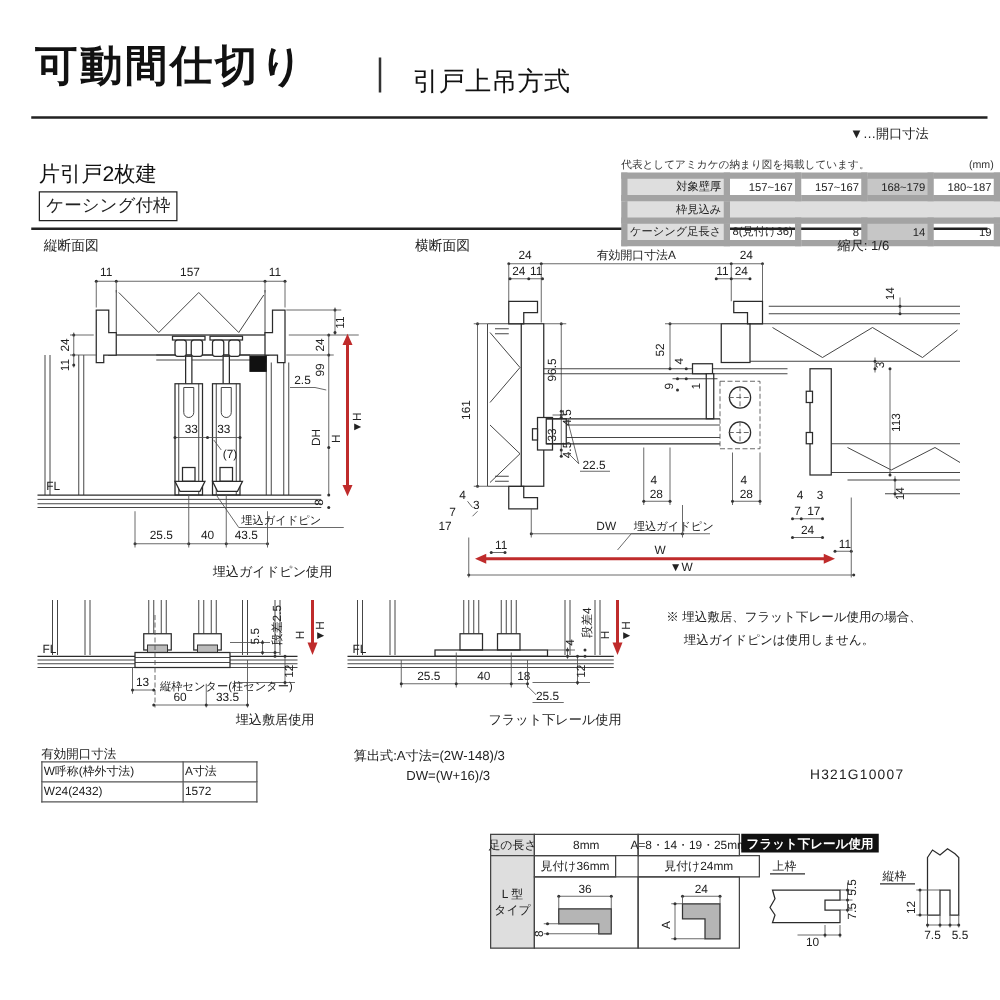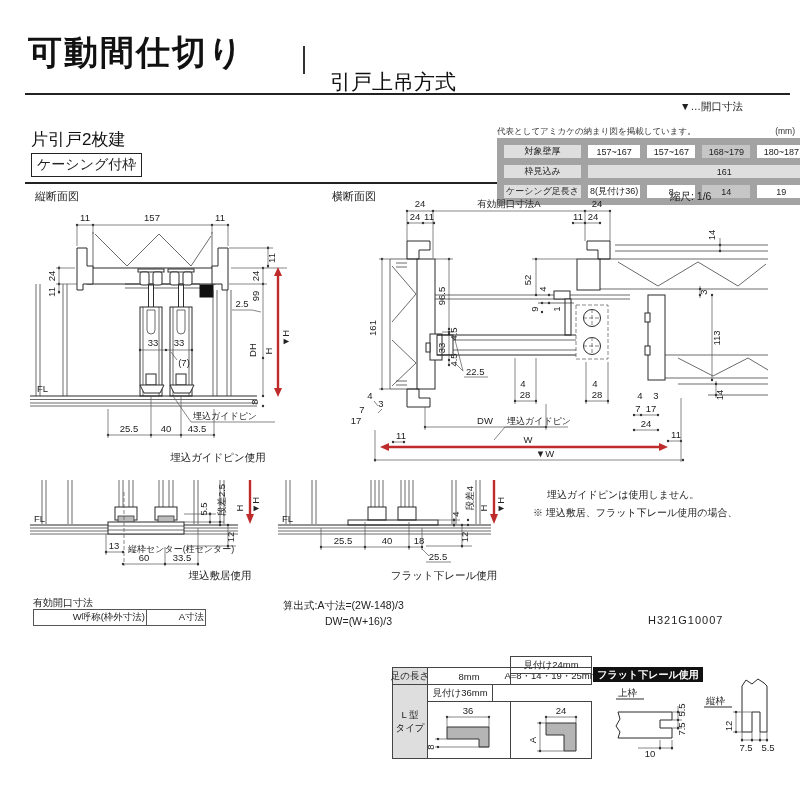--- a/index.html
+++ b/index.html
@@ -7,26 +7,26 @@
   .abs{position:absolute}
   .title{font-size:34px;font-weight:bold;letter-spacing:2px;color:#111}
   .subtitle{font-size:21px;color:#111}
   .vbar{width:2px;height:28px;background:#333}
   .rule{background:#222}
   .legend{font-size:10.5px;}
   .prod{font-size:17px;color:#111}
   .frame-box{font-size:14px;border:1.5px solid #222;padding:2px 5px;display:inline-block}
   .note-sm{font-size:8.5px;color:#333}
   table.spec{border-collapse:collapse;font-size:9px}
-  table.spec td{border:7px solid #a3a3a3;text-align:center;padding:0 2px;height:12px;min-width:44px;white-space:nowrap}
+  table.spec td{border:5px solid #a3a3a3;text-align:right;padding:0 2px;height:12px;min-width:44px;white-space:nowrap}
   table.spec td.lbl{background:#dedede;min-width:70px}
   .shade{background:#dedede}
   .shade2{background:#c6c6c6}
   table.open{border-collapse:collapse;font-size:9.5px}
-  table.open td{border:1px solid #555;text-align:right;height:13px;white-space:nowrap}
+  table.open td{border:1px solid #555;text-align:left;height:13px;white-space:nowrap}
   .small-title{font-size:10px}
   .formula{font-size:10.5px;line-height:1.5}
   .remark{font-size:10px;line-height:1.8}
   .doccode{font-size:11px;letter-spacing:1px}
   .cell{position:absolute;border:1px solid #444;box-sizing:border-box;font-size:9.5px;display:flex;align-items:center;justify-content:center;text-align:center;white-space:nowrap}
   .blackhead{position:absolute;background:#111;color:#fff;font-size:10px;font-weight:bold;display:flex;align-items:center;justify-content:center;white-space:nowrap}
   svg text{font-family:"Liberation Sans",sans-serif;fill:#222;font-size:9.5px}
   svg text.lab{font-size:11px}
   svg text.cap{font-size:10.5px}
   svg text.sm{font-size:9px}
@@ -39,21 +39,21 @@
   .dot{fill:#333}
   .red{stroke:#bf2b2b;stroke-width:2.4;fill:none}
   .redf{fill:#bf2b2b;stroke:none}
   .gray{fill:#b5b5b5;stroke:#333;stroke-width:1}
 </style>
 </head>
 <body>
 
 <div class="abs title" style="left:28px;top:30px">可動間仕切り</div>
 <div class="abs vbar" style="left:303px;top:46px"></div>
-<div class="abs subtitle" style="left:330px;top:68px">引戸上吊方式</div>
+<div class="abs subtitle" style="left:330px;top:51px">引戸上吊方式</div>
 <div class="abs rule" style="left:25px;top:93px;width:765px;height:2px"></div>
 <div class="abs legend" style="left:680px;top:100px;width:110px">▼…開口寸法</div>
 
 <div class="abs prod" style="left:31px;top:128px">片引戸2枚建</div>
 <div class="abs" style="left:31px;top:153px"><span class="frame-box">ケーシング付枠</span></div>
 <div class="abs rule" style="left:25px;top:182px;width:765px;height:1.5px"></div>
 
 <div class="abs note-sm" style="left:497px;top:126px;width:298px">
   <span style="float:left">代表としてアミカケの納まり図を掲載しています。</span>
   <span style="float:right">(mm)</span>
@@ -631,51 +631,55 @@
     <text x="111" y="82" text-anchor="middle">40</text>
     <text x="143" y="82" text-anchor="middle">18</text>
     <line class="d" x1="146" y1="87" x2="153" y2="94"></line>
     <text x="162" y="98" text-anchor="middle">25.5</text>
     <line class="d" x1="150" y1="100" x2="175" y2="100"></line>
   </g>
   <text class="cap" x="168" y="117" text-anchor="middle">フラット下レール使用</text>
 </svg>
 
 <div class="abs remark" style="left:533px;top:486px;width:250px">
+  <div>※ 埋込敷居、フラット下レール使用の場合、</div>
   <div style="padding-left:14px">埋込ガイドピンは使用しません。</div>
-  <div>※ 埋込敷居、フラット下レール使用の場合、</div>
 </div>
 
 <div class="abs small-title" style="left:33px;top:596px">有効開口寸法</div>
 <table class="open abs" style="left:33px;top:609px">
   <tbody>
       <tr>
     <td style="width:110px">W呼称(枠外寸法)</td>
     <td style="width:56px">A寸法</td>
+  </tr>
+  <tr>
+    <td>W24(2432)</td>
+    <td>1572</td>
   </tr>
 </tbody>
   </table>
 <div class="abs formula" style="left:283px;top:598px">
   <div>算出式:A寸法=(2W-148)/3</div>
   <div style="padding-left:42px">DW=(W+16)/3</div>
 </div>
 <div class="abs doccode" style="left:648px;top:614px">H321G10007</div>
 
 <div class="cell shade" style="left:392px;top:667px;width:36px;height:18px">足の長さ</div>
 <div class="cell" style="left:427px;top:667px;width:84px;height:18px">8mm</div>
 <div class="cell" style="left:510px;top:667px;width:82px;height:18px">A=8・14・19・25mm</div>
 <div class="blackhead" style="left:593px;top:667px;width:110px;height:15px">フラット下レール使用</div>
 <div class="cell shade" style="left:392px;top:684px;width:36px;height:75px">
   <div>
       <div>L 型</div>
       <div>タイプ</div>
     </div>
 </div>
 <div class="cell" style="left:427px;top:684px;width:66px;height:18px">見付け36mm</div>
-<div class="cell" style="left:510px;top:656px;width:82px;height:18px">見付け24mm</div>
+<div class="cell" style="left:510px;top:684px;width:98px;height:18px">見付け24mm</div>
 <div class="cell" style="left:427px;top:701px;width:84px;height:58px"></div>
 <div class="cell" style="left:510px;top:701px;width:82px;height:58px"></div>
 
 <svg class="abs" style="left:427px;top:701px" width="84" height="58">
   <line class="d" x1="20" y1="16" x2="62" y2="16"></line>
   <circle class="dot" cx="20" cy="16" r="1.2"></circle>
     <circle class="dot" cx="62" cy="16" r="1.2"></circle>
   <line class="d" x1="20" y1="16" x2="20" y2="26"></line>
     <line class="d" x1="62" y1="16" x2="62" y2="26"></line>
   <text x="41" y="13" text-anchor="middle">36</text>

